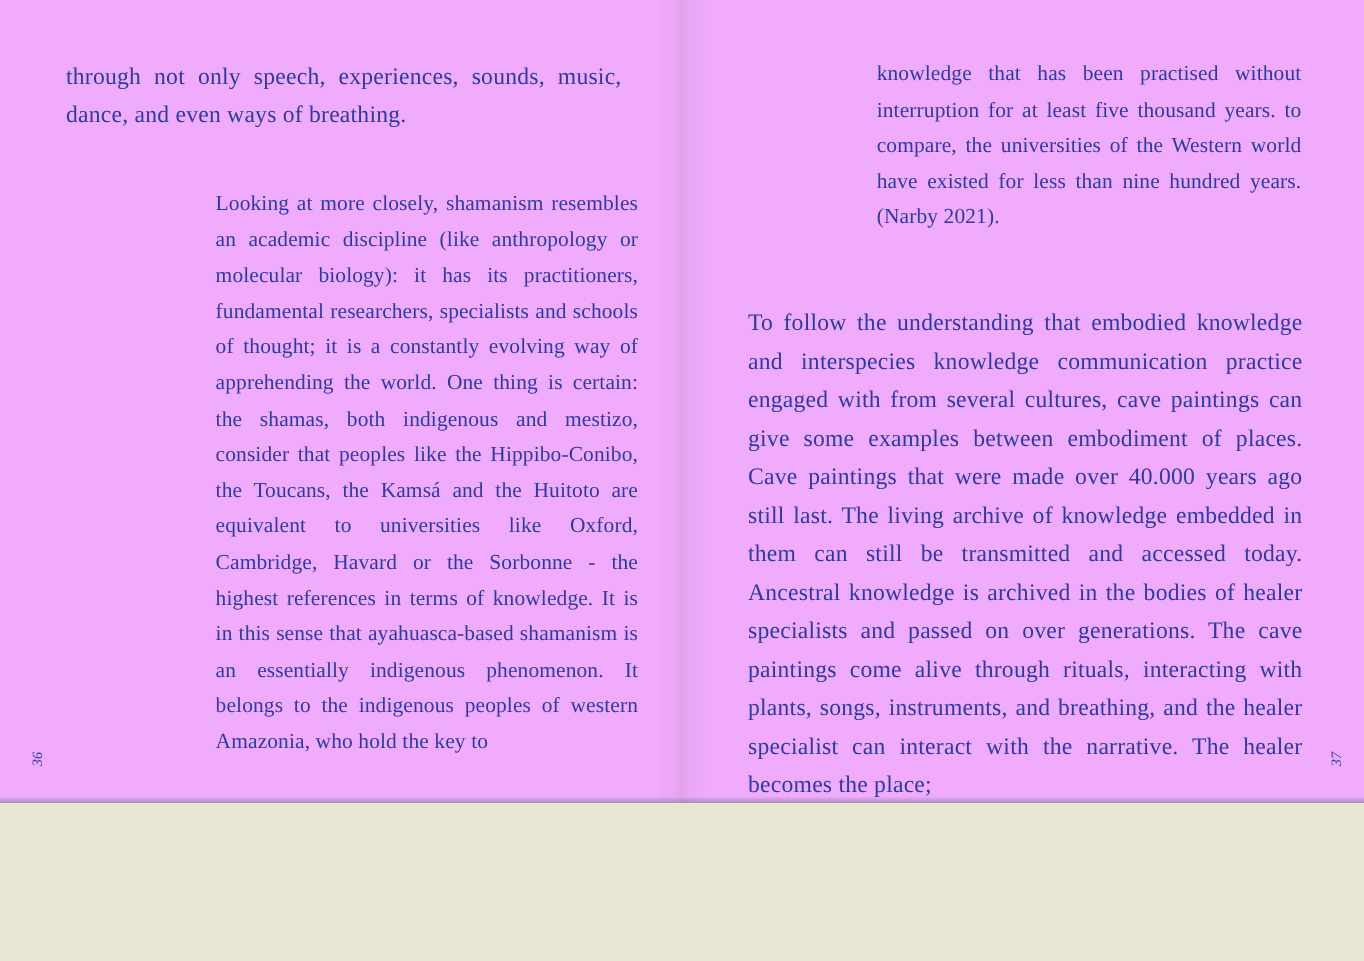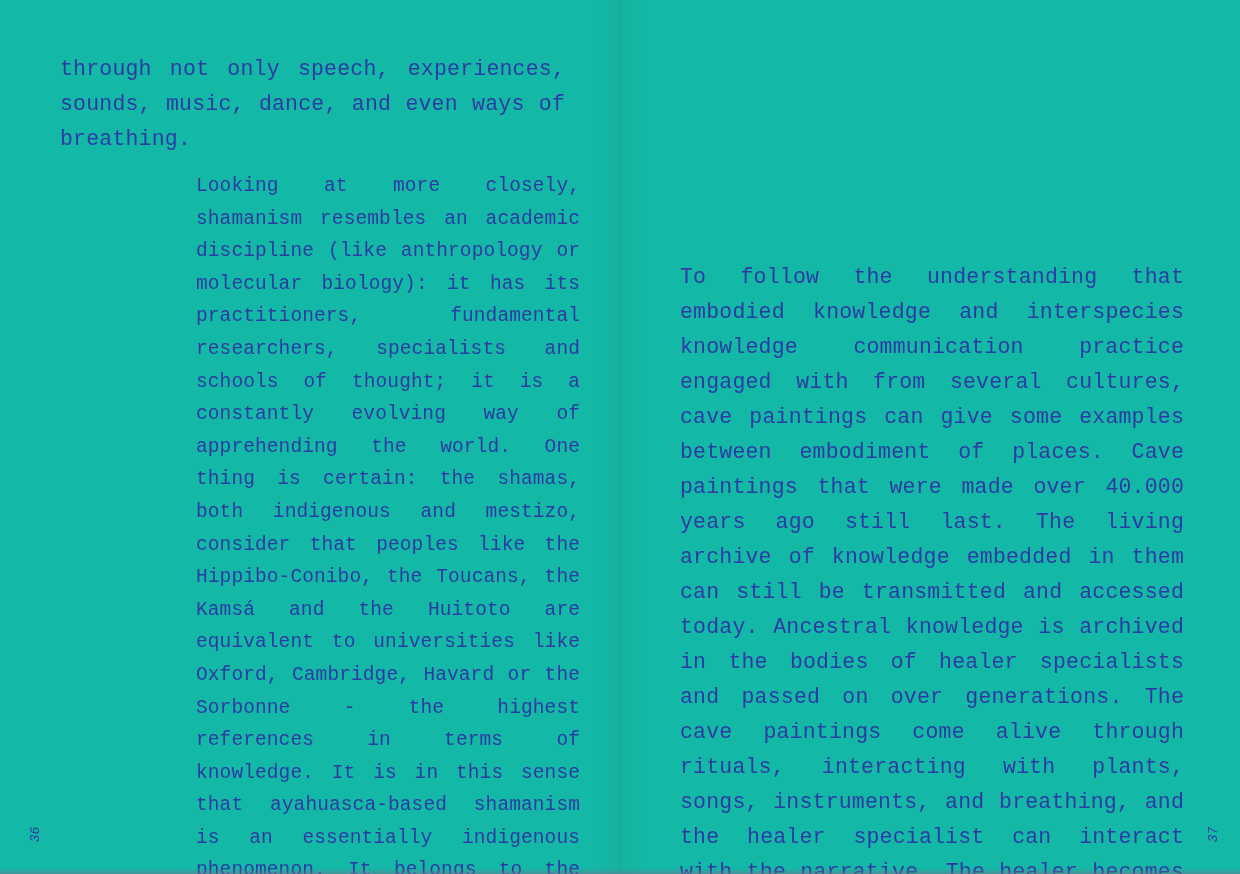--- a/index.html
+++ b/index.html
@@ -3,24 +3,24 @@
 <meta charset="utf-8">
 <style>
   html, body {
     margin: 0;
     padding: 0;
     background: #e8e6d2;
   }
   .spread {
     position: relative;
     width: 1240px;
-    height: 874px;
-    background: #14b8a6;
+    height: 730px;
+    background: #f0abfc;
     overflow: hidden;
-    font-family: Liberation Mono, monospace;
+    font-family: Liberation Serif, serif;
     color: #2c3ba4;
   }
   
   .crease {
     position: absolute;
     top: 0;
     left: 596px;
     width: 48px;
     height: 100%;
     background: linear-gradient(to right,
@@ -76,21 +76,21 @@
     top: 52px;
     width: 386px;
     font-size: 19.5px;
     line-height: 32.6px;
     text-align: justify;
     letter-spacing: 0.1px;
   }
   .body-para {
     position: absolute;
     left: 60px;
-    top: 260px;
+    top: 276px;
     width: 504px;
     font-size: 21.5px;
     line-height: 35px;
     text-align: justify;
     letter-spacing: 0.2px;
   }
   .page-num {
     position: absolute;
     font-size: 13px;
     font-style: italic;
@@ -106,20 +106,21 @@
 
 <div class="spread">
 
   <div class="page left">
     <div class="intro-para">through not only speech, experiences, sounds, music, dance, and even ways of breathing.</div>
     <div class="left-quote">Looking at more closely, shamanism resembles an academic discipline (like anthropology or molecular biology): it has its practitioners, fundamental researchers, specialists and schools of thought; it is a constantly evolving way of apprehending the world. One thing is certain: the shamas, both indigenous and mestizo, consider that peoples like the Hippibo-Conibo, the Toucans, the Kamsá and the Huitoto are equivalent to universities like Oxford, Cambridge, Havard or the Sorbonne - the highest references in terms of knowledge. It is in this sense that ayahuasca-based shamanism is an essentially indigenous phenomenon. It belongs to the indigenous peoples of western Amazonia, who hold the key to</div>
     <div class="page-num left-num">36</div>
   </div>
 
   <div class="page right">
+    <div class="right-quote">knowledge that has been practised without interruption for at least five thousand years. to compare, the universities of the Western world have existed for less than nine hundred years. (Narby 2021).</div>
     <div class="body-para">To follow the understanding that embodied knowledge and interspecies knowledge communication practice engaged with from several cultures, cave paintings can give some examples between embodiment of places. Cave paintings that were made over 40.000 years ago still last. The living archive of knowledge embedded in them can still be transmitted and accessed today. Ancestral knowledge is archived in the bodies of healer specialists and passed on over generations. The cave paintings come alive through rituals, interacting with plants, songs, instruments, and breathing, and the healer specialist can interact with the narrative. The healer becomes the place;</div>
     <div class="page-num right-num">37</div>
   </div>
 
   <div class="crease"></div>
   <div class="bottom-edge"></div>
 
 </div>
 
 </body></html>

